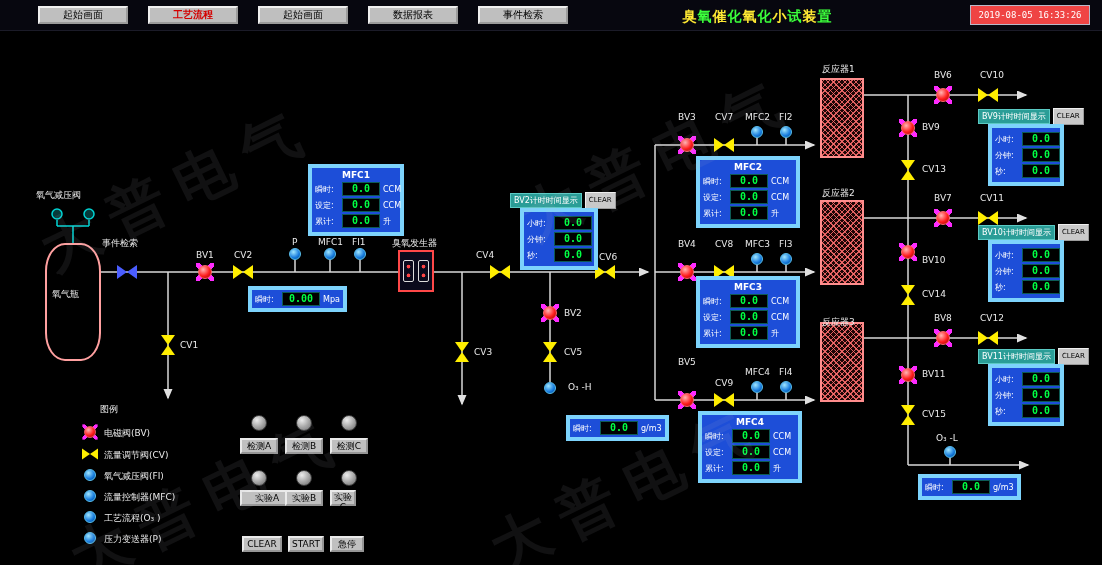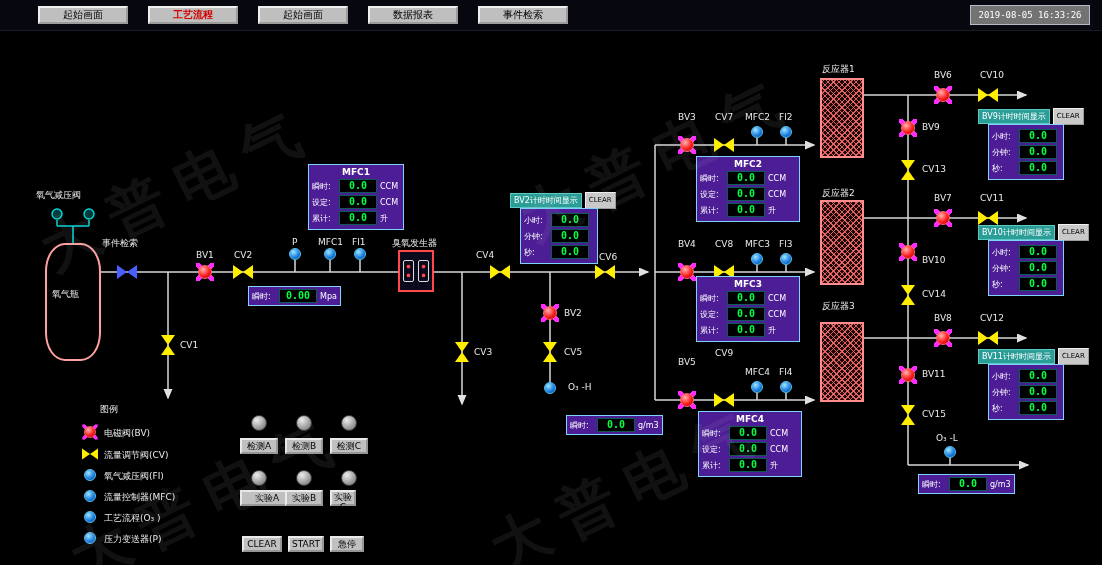--- a/index.html
+++ b/index.html
@@ -12,21 +12,21 @@
     background:#07070f; border-bottom:1px solid #1b1b28; z-index:5; }
   .hbtn { position:absolute; top:6px; height:18px; width:90px;
     background:#bfbfbf; border:2px outset #efefef; color:#000;
     font-size:10px; font-family:inherit; line-height:12px; cursor:pointer; padding:0; }
   .hbtn.active { color:#d40000; font-weight:bold; }
   .title { position:absolute; left:682px; top:6px; white-space:nowrap; }
   .tchar { display:inline-block; width:15px; font-size:14px; font-weight:bold; text-align:center; }
   .tchar:nth-child(odd){ color:#ffe933; }
   .tchar:nth-child(even){ color:#3cff3c; }
   .timestamp { position:absolute; right:12px; top:5px; width:118px; height:18px;
-    background:#737373; border:1px solid #b9b9c9; color:#fff; font-size:9px;
+    background:#ef4444; border:1px solid #b9b9c9; color:#fff; font-size:9px;
     line-height:18px; text-align:center; font-family:"DejaVu Sans Mono", monospace; }
 
   
   .lbl { position:absolute; color:#eaeaea; font-size:9px; white-space:nowrap; z-index:3; }
   svg.pipes { position:absolute; left:0; top:0; z-index:1; }
 
   .bv { position:absolute; width:20px; height:20px; margin:-10px; z-index:3; cursor:pointer; }
   .bv .x { position:absolute; inset:1px;
     background:
       linear-gradient(45deg, transparent 41%, #ff2bff 41%, #ff2bff 59%, transparent 59%),
@@ -58,21 +58,21 @@
 
   .ozone-gen { position:absolute; left:398px; top:250px; width:36px; height:42px;
     background:#0a0a1c; border:2px solid #ff4848; box-sizing:border-box; z-index:3;
     display:flex; align-items:center; justify-content:center; gap:4px; }
   .plug { width:9px; height:20px; border:1px solid #dcdcdc; border-radius:2px;
     background:
       radial-gradient(circle at 50% 28%, #ff4444 1.5px, transparent 2.2px),
       radial-gradient(circle at 50% 72%, #ff4444 1.5px, transparent 2.2px); }
 
   
-  .panel { position:absolute; background:#4c1d95; border:1px solid #7dd3fc;
+  .panel { position:absolute; background:#1d4ed8; border:4px solid #7dd3fc;
     padding:2px 3px; box-sizing:border-box; z-index:4; }
   .ptitle { color:#fff; font-size:9px; font-weight:bold; text-align:center; }
   .prow { display:flex; align-items:center; gap:3px; margin:2px 0; }
   .plabel { color:#fff; font-size:8px; min-width:24px; }
   .pval { background:#000; color:#00ff44; font-family:"DejaVu Sans Mono", monospace;
     font-size:10px; font-weight:bold; min-width:36px; height:12px; line-height:12px;
     text-align:center; border:1px solid #0d5a55; }
   .punit { color:#fff; font-size:8px; }
 
   .timer-head { position:absolute; display:flex; align-items:center; gap:3px; z-index:4; }
@@ -92,20 +92,23 @@
 </style>
 </head>
 <body>
 
 <div class="header">
   <button class="hbtn" style="left:38px">起始画面</button>
   <button class="hbtn active" style="left:148px">工艺流程</button>
   <button class="hbtn" style="left:258px">起始画面</button>
   <button class="hbtn" style="left:368px">数据报表</button>
   <button class="hbtn" style="left:478px">事件检索</button>
+  <div class="title">
+    <span class="tchar">臭</span><span class="tchar">氧</span><span class="tchar">催</span><span class="tchar">化</span><span class="tchar">氧</span><span class="tchar">化</span><span class="tchar">小</span><span class="tchar">试</span><span class="tchar">装</span><span class="tchar">置</span>
+  </div>
   <div class="timestamp">2019-08-05 16:33:26</div>
 </div>
 
 <svg class="pipes" width="1102" height="565">
   <defs>
     <marker id="arw" markerWidth="8" markerHeight="8" refX="6" refY="3" orient="auto">
       <path d="M0,0 L7,3 L0,6 Z" fill="#e0e0e0"></path>
     </marker>
   </defs>
   <g stroke="#d8d8d8" stroke-width="1.5" fill="none">
@@ -298,21 +301,21 @@
       <span class="punit">升</span>
     </div>
 </div>
 
 <div class="bv" style="left:687px;top:400px">
     <i class="x"></i>
     <i class="ball"></i>
   </div>
 <span class="lbl" style="left:678px;top:357px">BV5</span>
 <div class="cv" style="left:724px;top:400px"></div>
-<span class="lbl" style="left:715px;top:348px">CV9</span>
+<span class="lbl" style="left:715px;top:378px">CV9</span>
 <div class="sensor" style="left:757px;top:387px"></div>
 <span class="lbl" style="left:745px;top:367px">MFC4</span>
 <div class="sensor" style="left:786px;top:387px"></div>
 <span class="lbl" style="left:779px;top:367px">FI4</span>
 <div class="panel" style="left:698px;top:411px;width:104px">
   <div class="ptitle">MFC4</div>
   <div class="prow">
       <span class="plabel">瞬时:</span>
       <span class="pval">0.0</span>
       <span class="punit">CCM</span>
@@ -326,21 +329,21 @@
       <span class="plabel">累计:</span>
       <span class="pval">0.0</span>
       <span class="punit">升</span>
     </div>
 </div>
 
 <span class="lbl" style="left:822px;top:63px">反应器1</span>
 <div class="reactor" style="left:820px;top:78px;width:44px;height:80px"></div>
 <span class="lbl" style="left:822px;top:187px">反应器2</span>
 <div class="reactor" style="left:820px;top:200px;width:44px;height:85px"></div>
-<span class="lbl" style="left:822px;top:300px">反应器3</span>
+<span class="lbl" style="left:822px;top:316px">反应器3</span>
 <div class="reactor" style="left:820px;top:322px;width:44px;height:80px"></div>
 
 <div class="bv" style="left:943px;top:95px">
     <i class="x"></i>
     <i class="ball"></i>
   </div>
 <span class="lbl" style="left:934px;top:70px">BV6</span>
 <div class="cv" style="left:988px;top:95px"></div>
 <span class="lbl" style="left:980px;top:70px">CV10</span>
 

